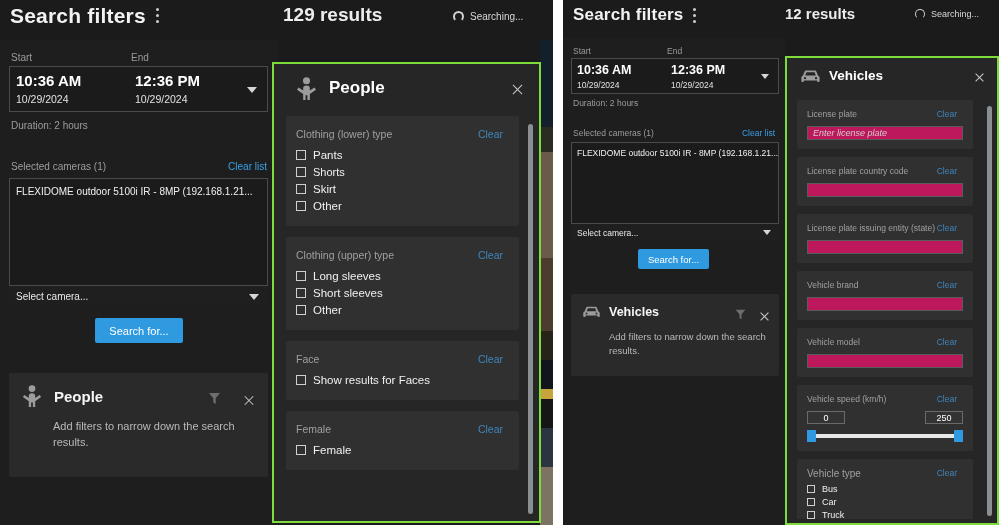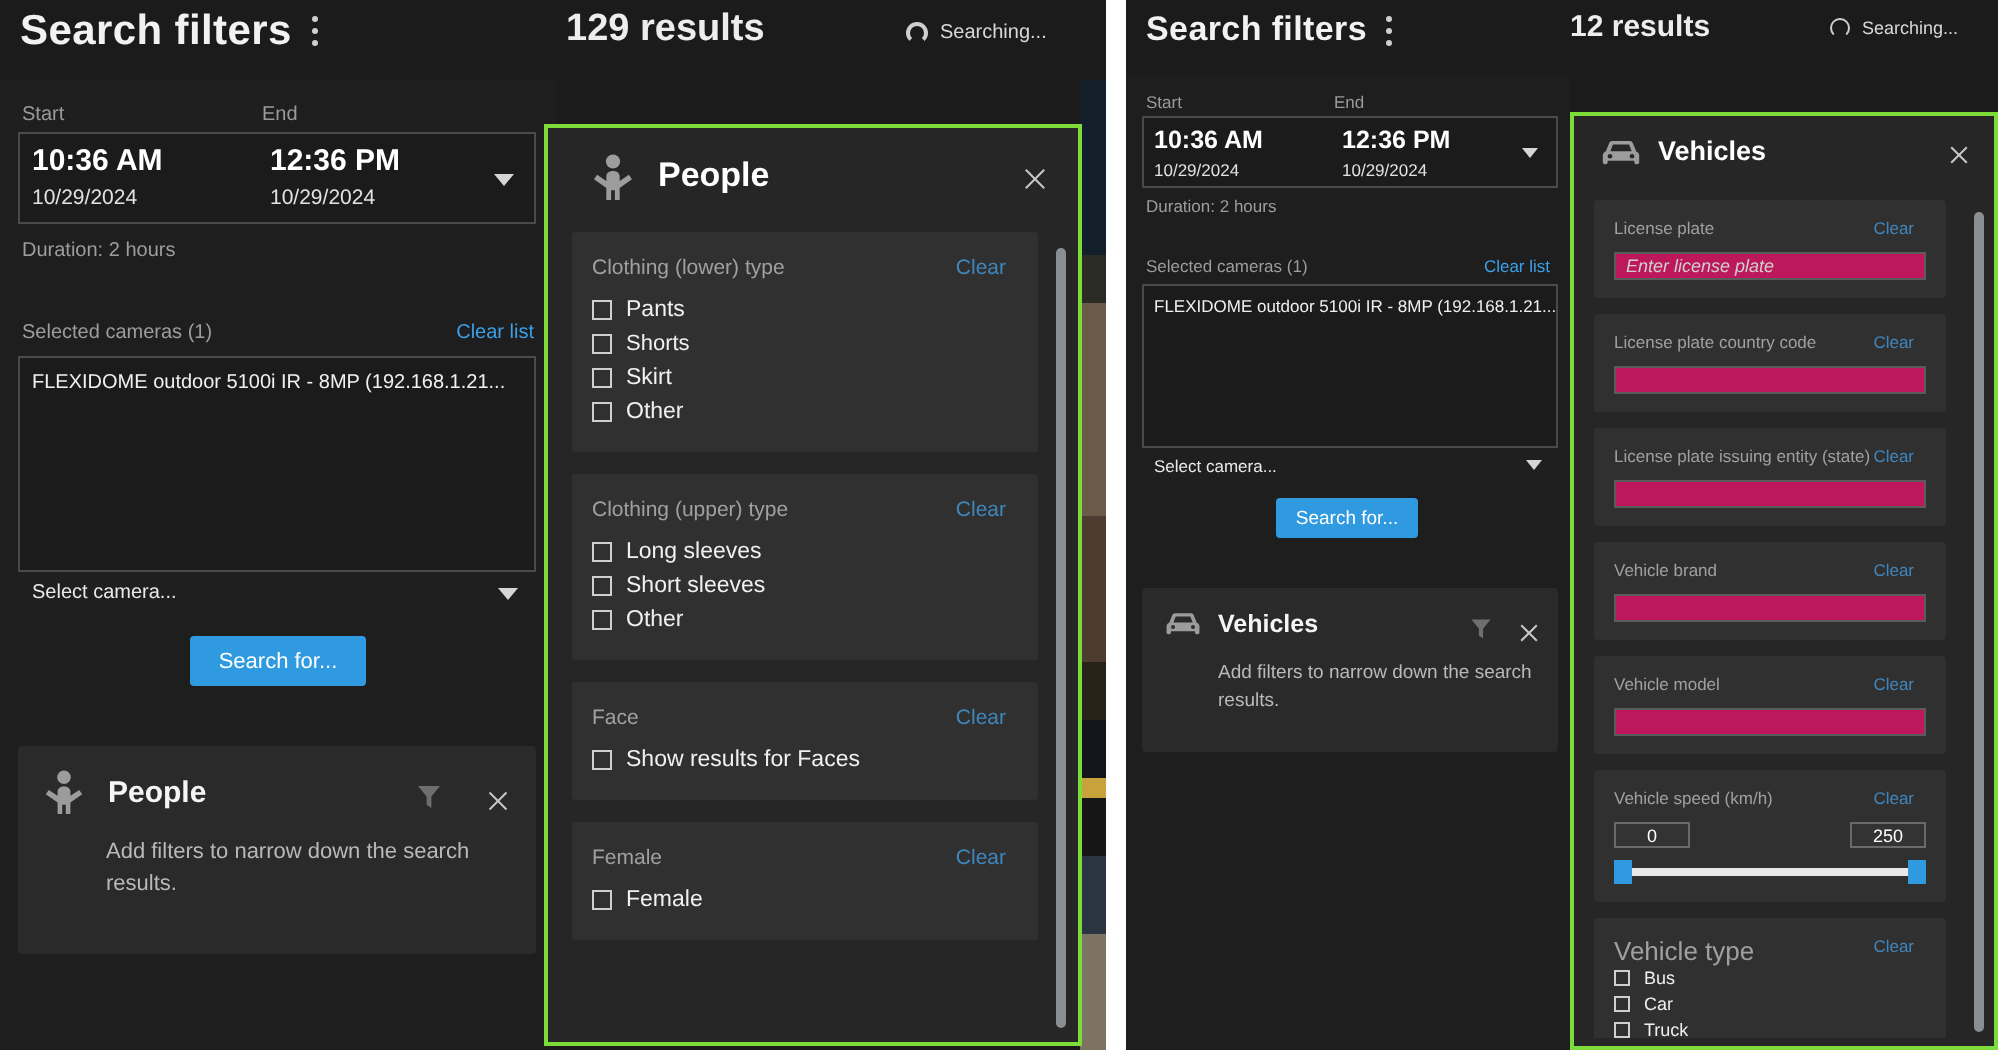--- a/index.html
+++ b/index.html
@@ -361,21 +361,21 @@
               <div class="spd-num" style="right: 0px;">250</div>
             </div>
             <div class="slider">
               <div class="slider-track"></div>
               <div class="slider-knob" style="left: 0px;"></div>
               <div class="slider-knob" style="right: 0px;"></div>
             </div>
           </div>
           <div class="group" style="padding-top: 9px; padding-bottom: 9px; margin-bottom: 8px;">
             <div class="group-hd" style="height: 14px;">
-              <span class="group-lbl" style="font-size: 13px;">Vehicle type</span>
+              <span class="group-lbl" style="font-size: 10px;">Vehicle type</span>
               <span class="group-clear" style="font-size: 8.5px;">Clear</span>
             </div>
             <div class="cb-row" style="height: 13px;">
               <span class="cb" style="width: 8px; height: 8px;"></span>
               <span class="cb-lbl" style="font-size: 9px;">Bus</span>
             </div>
             <div class="cb-row" style="height: 13px;">
               <span class="cb" style="width: 8px; height: 8px;"></span>
               <span class="cb-lbl" style="font-size: 9px;">Car</span>
             </div>

